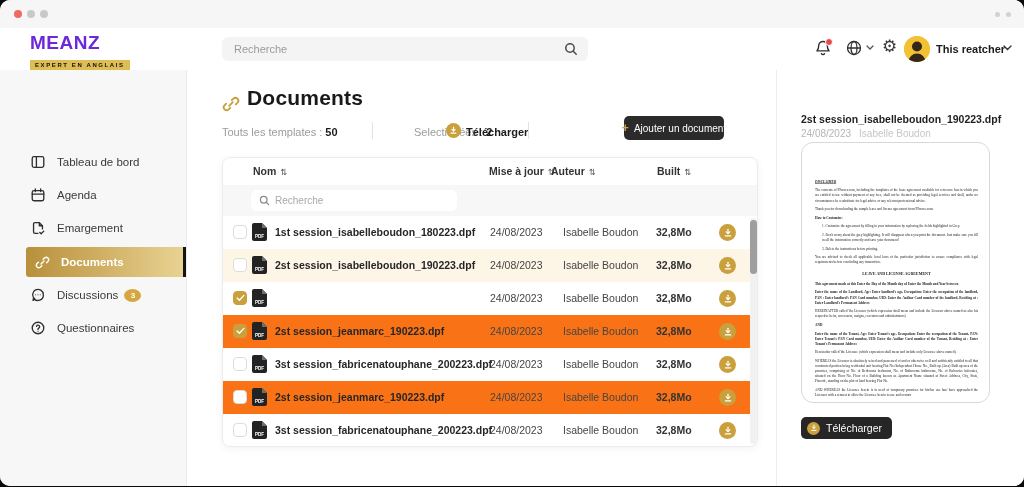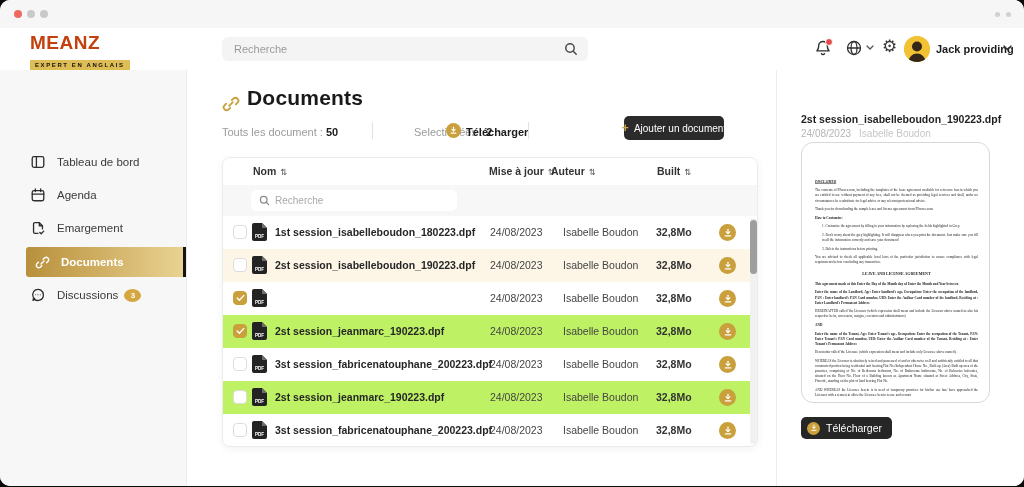--- a/index.html
+++ b/index.html
@@ -10,21 +10,21 @@
   
   .titlebar{position:absolute;left:0;top:0;width:100%;height:28px;background:#f6f6f6;border-bottom:1px solid #e7e7e7;}
   .dot{position:absolute;top:10px;width:8px;height:8px;border-radius:50%;}
   .dot.red{left:14px;background:#ed6a5e;}
   .dot.g1{left:27px;background:#c9c9c7;}
   .dot.g2{left:40px;background:#c9c9c7;}
   .mini-dot{position:absolute;top:12px;width:5px;height:5px;border-radius:50%;background:#d2d2d2;}
   
   .appheader{position:absolute;left:0;top:28px;width:100%;height:42px;background:#fff;border-bottom:1px solid #efefef;}
   .logo{position:absolute;left:30px;top:5px;}
-  .logo-text{font-size:19px;font-weight:700;letter-spacing:.5px;color:#c2410c;line-height:20px;}
+  .logo-text{font-size:19px;font-weight:700;letter-spacing:.5px;color:#6d28d9;line-height:20px;}
   .logo-badge{display:inline-block;background:#dfbd55;color:#111;font-size:6px;font-weight:700;
               letter-spacing:1.6px;padding:2px 5px;margin-top:0px;}
   .topsearch{position:absolute;left:222px;top:9px;width:366px;height:24px;background:#f4f4f5;border-radius:6px;}
   .topsearch input{position:absolute;left:0;top:0;width:330px;height:24px;border:none;background:transparent;outline:none;
                    padding:0 0 0 12px;font-size:11px;color:#333;font-family:inherit;}
   .topsearch input::placeholder{color:#9b9b9b;}
   .topsearch .mag{position:absolute;right:10px;top:5px;}
   .hicon{position:absolute;top:11px;cursor:pointer;}
   .bell{left:814px;}
   .bell .alert{position:absolute;right:-1px;top:-1px;width:6px;height:6px;border-radius:50%;background:#e5484d;border:1.5px solid #fff;}
@@ -69,21 +69,21 @@
   .th-nom{left:30px;}.th-maj{left:266px;}.th-auteur{left:328px;}.th-taille{left:434px;}
   .tsearchrow{position:absolute;left:0;top:27px;width:100%;height:31px;background:#f7f7f7;}
   .tsearch{position:absolute;left:28px;top:5px;width:206px;height:21px;background:#fff;border-radius:6px;}
   .tsearch .mag{position:absolute;left:8px;top:5px;}
   .tsearch input{position:absolute;left:24px;top:0;width:175px;height:21px;border:none;background:transparent;outline:none;
                  font-size:10px;color:#333;font-family:inherit;padding:0;}
   .tsearch input::placeholder{color:#a9a9a9;}
   .rows{position:absolute;left:0;top:58px;width:100%;}
   .trow{position:relative;height:33px;cursor:pointer;}
   .trow.highlight{background:#fdf6e7;}
-  .trow.shade{background:#bef264;}
+  .trow.shade{background:#f97316;}
   .cbx{position:absolute;left:10px;top:9px;width:14px;height:14px;border:1.5px solid #dcdcdc;border-radius:4px;
        background:#fff;box-sizing:border-box;display:flex;align-items:center;justify-content:center;cursor:pointer;}
   .cbx .tick{display:none;}
   .cbx.checked{background:#c9a03c;border-color:#c9a03c;}
   .cbx.checked .tick{display:block;}
   .pdficon{position:absolute;left:29px;top:7px;}
   .cell{position:absolute;top:0;line-height:33px;white-space:nowrap;}
   .c-name{left:52px;font-size:10.5px;font-weight:600;color:#262626;}
   .c-date{left:267px;font-size:10.5px;font-weight:500;color:#454545;}
   .c-author{left:340px;font-size:10.5px;font-weight:500;color:#454545;}
@@ -159,21 +159,21 @@
         </svg>
     </span>
     <span class="hicon gear">⚙</span>
     <span class="avatar">
       <svg width="26" height="26" viewBox="0 0 26 26">
         <circle cx="13" cy="13" r="13" fill="#f2c233"></circle>
         <circle cx="13" cy="10.5" r="5" fill="#33271a"></circle>
         <path d="M4.5 26a8.5 8.5 0 0 1 17 0z" fill="#33271a"></path>
         </svg>
     </span>
-    <span class="username">Jack providing</span>
+    <span class="username">This reatcher</span>
     <span class="chev-user">
       <svg width="9" height="6" viewBox="0 0 9 6" fill="none" stroke="#333" stroke-width="1.4" stroke-linecap="round">
           <polyline points="1,1 4.5,4.5 8,1"></polyline>
         </svg>
     </span>
   </div>
 
   <nav class="sidebar">
     <div class="side-item" style="top:80px;">
       <span class="si-icon">
@@ -219,36 +219,46 @@
       <span class="si-icon">
         <svg width="16" height="16" viewBox="0 0 18 18" fill="none" stroke="#2f2f2f" stroke-width="1.5" stroke-linejoin="round">
           <path d="M15 8.7A6 6 0 1 0 5.6 13.6L3.4 15l.6-2.6A6 6 0 0 0 15 8.7z"></path>
           <circle cx="6.4" cy="8.7" r=".6" fill="#2f2f2f" stroke="none"></circle>
           <circle cx="9" cy="8.7" r=".6" fill="#2f2f2f" stroke="none"></circle>
           <circle cx="11.6" cy="8.7" r=".6" fill="#2f2f2f" stroke="none"></circle>
           </svg>
       </span>
       <span class="si-label">Discussions</span>
       <span class="badge">3</span>
+    </div>
+    <div class="side-item" style="top:246px;">
+      <span class="si-icon">
+        <svg width="16" height="16" viewBox="0 0 18 18" fill="none" stroke="#2f2f2f" stroke-width="1.5" stroke-linecap="round">
+          <circle cx="9" cy="9" r="6.5"></circle>
+          <path d="M7.3 7.2a1.8 1.8 0 1 1 2.5 2c-.6.4-.8.8-.8 1.4"></path>
+          <circle cx="9" cy="12.6" r=".7" fill="#2f2f2f" stroke="none"></circle>
+          </svg>
+      </span>
+      <span class="si-label">Questionnaires</span>
     </div>
   </nav>
 
   <main class="main">
     <span class="pg-title-icon">
       <svg width="18" height="18" viewBox="0 0 18 18" fill="none" stroke="#c9a03c" stroke-width="1.9" stroke-linecap="round">
         <path d="M7.2 10.8l3.6-3.6"></path>
         <path d="M9.8 5.2l1.6-1.6a2.9 2.9 0 0 1 4.1 4.1L13.9 9.3"></path>
         <path d="M8.2 12.8l-1.6 1.6a2.9 2.9 0 0 1-4.1-4.1l1.6-1.6"></path>
         </svg>
     </span>
     <h1 class="pg-title" style="margin:0;">Documents</h1>
 
     <div class="meta">
       <span class="lbl" style="left:34px;">
-        <span>Touts les document :</span> <b>50</b></span>
+        <span>Touts les templates :</span> <b>50</b></span>
       <span class="sep" style="left:184px;"></span>
       <span class="lbl" style="left:226px;">
         <span>Selectionées :</span> <b>2</b></span>
       <span class="gold-circle dlmini">
         <svg width="9" height="9" viewBox="0 0 12 12" fill="none" stroke="#fff" stroke-width="1.4" stroke-linecap="round" stroke-linejoin="round">
           <path d="M6 1.5v5"></path>
             <path d="M3.8 4.5L6 6.7l2.2-2.2"></path>
             <path d="M2.8 9.5h6.4"></path>
           </svg>
       </span>

